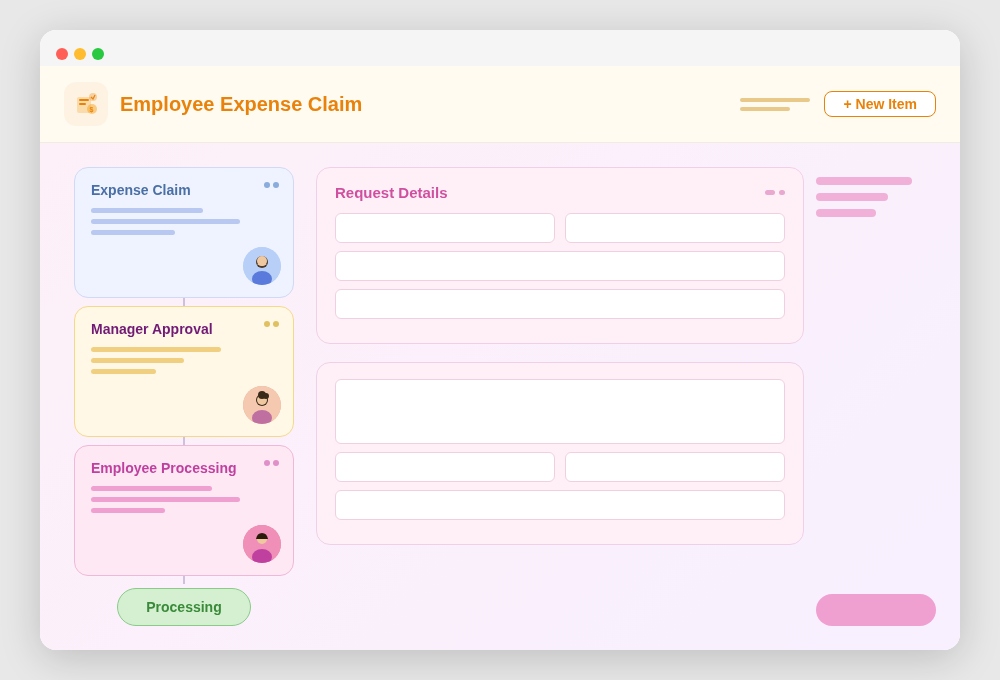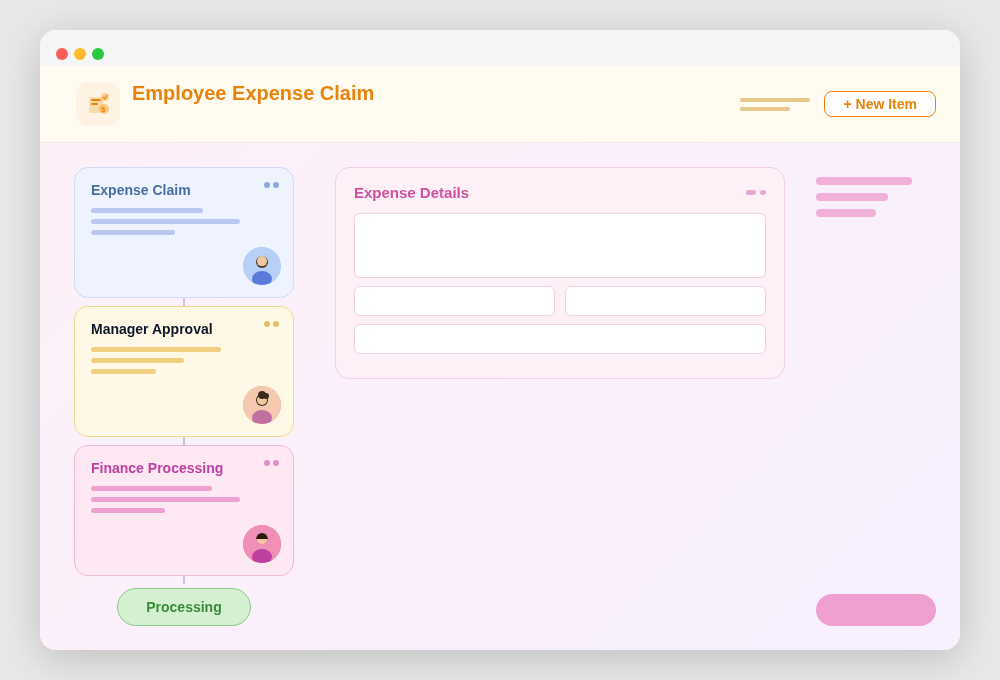--- a/index.html
+++ b/index.html
@@ -38,23 +38,22 @@
     .header {
       background: #fffbf0;
       padding: 16px 24px;
       display: flex;
       align-items: center;
       justify-content: space-between;
       border-bottom: 1px solid #f0ece0;
     }
     .header-left {
       display: flex;
-      align-items: flex-start;
+      align-items: center;
       gap: 12px;
-      margin-left: 12px;
     }
     .header-icon {
       width: 44px;
       height: 44px;
       background: #fef3e2;
       border-radius: 12px;
       display: flex;
       align-items: center;
       justify-content: center;
     }
@@ -86,21 +85,21 @@
       font-weight: 600;
       padding: 4px 18px;
       border-radius: 8px;
       cursor: pointer;
     }
     .main-content {
       flex: 1;
       background: linear-gradient(135deg, #fdf0f8 0%, #f8f0ff 100%);
       display: flex;
       padding: 24px;
-      gap: 31px;
+      gap: 12px;
       overflow: hidden;
     }
     
     .left-col {
       width: 240px;
       display: flex;
       flex-direction: column;
       align-items: center;
       gap: 0;
     }
@@ -121,21 +120,21 @@
     .flow-card-pink {
       background: #fde8f4;
       border: 1px solid #f0b8d8;
     }
     .card-title {
       font-size: 14px;
       font-weight: 700;
       margin-bottom: 10px;
     }
     .card-title-blue { color: #4a6fa5; }
-    .card-title-yellow { color: #0f172a; }
+    .card-title-yellow { color: #701a75; }
     .card-title-pink { color: #c040a0; }
     .card-dots {
       position: absolute;
       top: 14px;
       right: 14px;
       display: flex;
       gap: 3px;
     }
     .card-dot {
       width: 6px;
@@ -363,21 +362,21 @@
 
             <circle cx="19" cy="9" r="4" fill="#3a2a1a"></circle>
             <circle cx="23" cy="10" r="3" fill="#3a2a1a"></circle>
           </svg>
         </div>
       </div>
 
       <div class="connector"></div>
 
       <div class="flow-card flow-card-pink">
-        <div class="card-title card-title-pink">Finance Processing</div>
+        <div class="card-title card-title-pink">Employee Processing</div>
         <div class="card-dots">
           <div class="card-dot" style="background:#e090c8;"></div>
           <div class="card-dot" style="background:#e090c8;"></div>
         </div>
         <div class="card-lines">
           <div class="card-line card-line-pink" style="width:65%;"></div>
           <div class="card-line card-line-pink" style="width:80%;"></div>
           <div class="card-line card-line-pink" style="width:40%;"></div>
         </div>
         <div style="height:38px;"></div>
@@ -393,29 +392,37 @@
       </div>
 
       <div class="connector"></div>
 
       <div class="completed-badge">Processing</div>
 
     </div>
 
     <div class="mid-col">
 
-
       <div class="details-card">
         <div class="details-title">
-          <span>Expense Details</span>
+          <span>Request Details</span>
           <div class="details-dots">
             <div class="details-dot" style="width:10px;height:5px;border-radius:3px;"></div>
             <div class="details-dot" style="width:6px;height:5px;border-radius:3px;"></div>
           </div>
         </div>
+        <div class="form-row">
+          <div class="form-field"></div>
+          <div class="form-field"></div>
+        </div>
+        <div class="form-field-full"></div>
+        <div class="form-field-full"></div>
+      </div>
+
+      <div class="details-card">
         <div class="form-textarea"></div>
         <div class="form-row">
           <div class="form-field"></div>
           <div class="form-field"></div>
         </div>
         <div class="form-field-full"></div>
       </div>
 
     </div>
 

